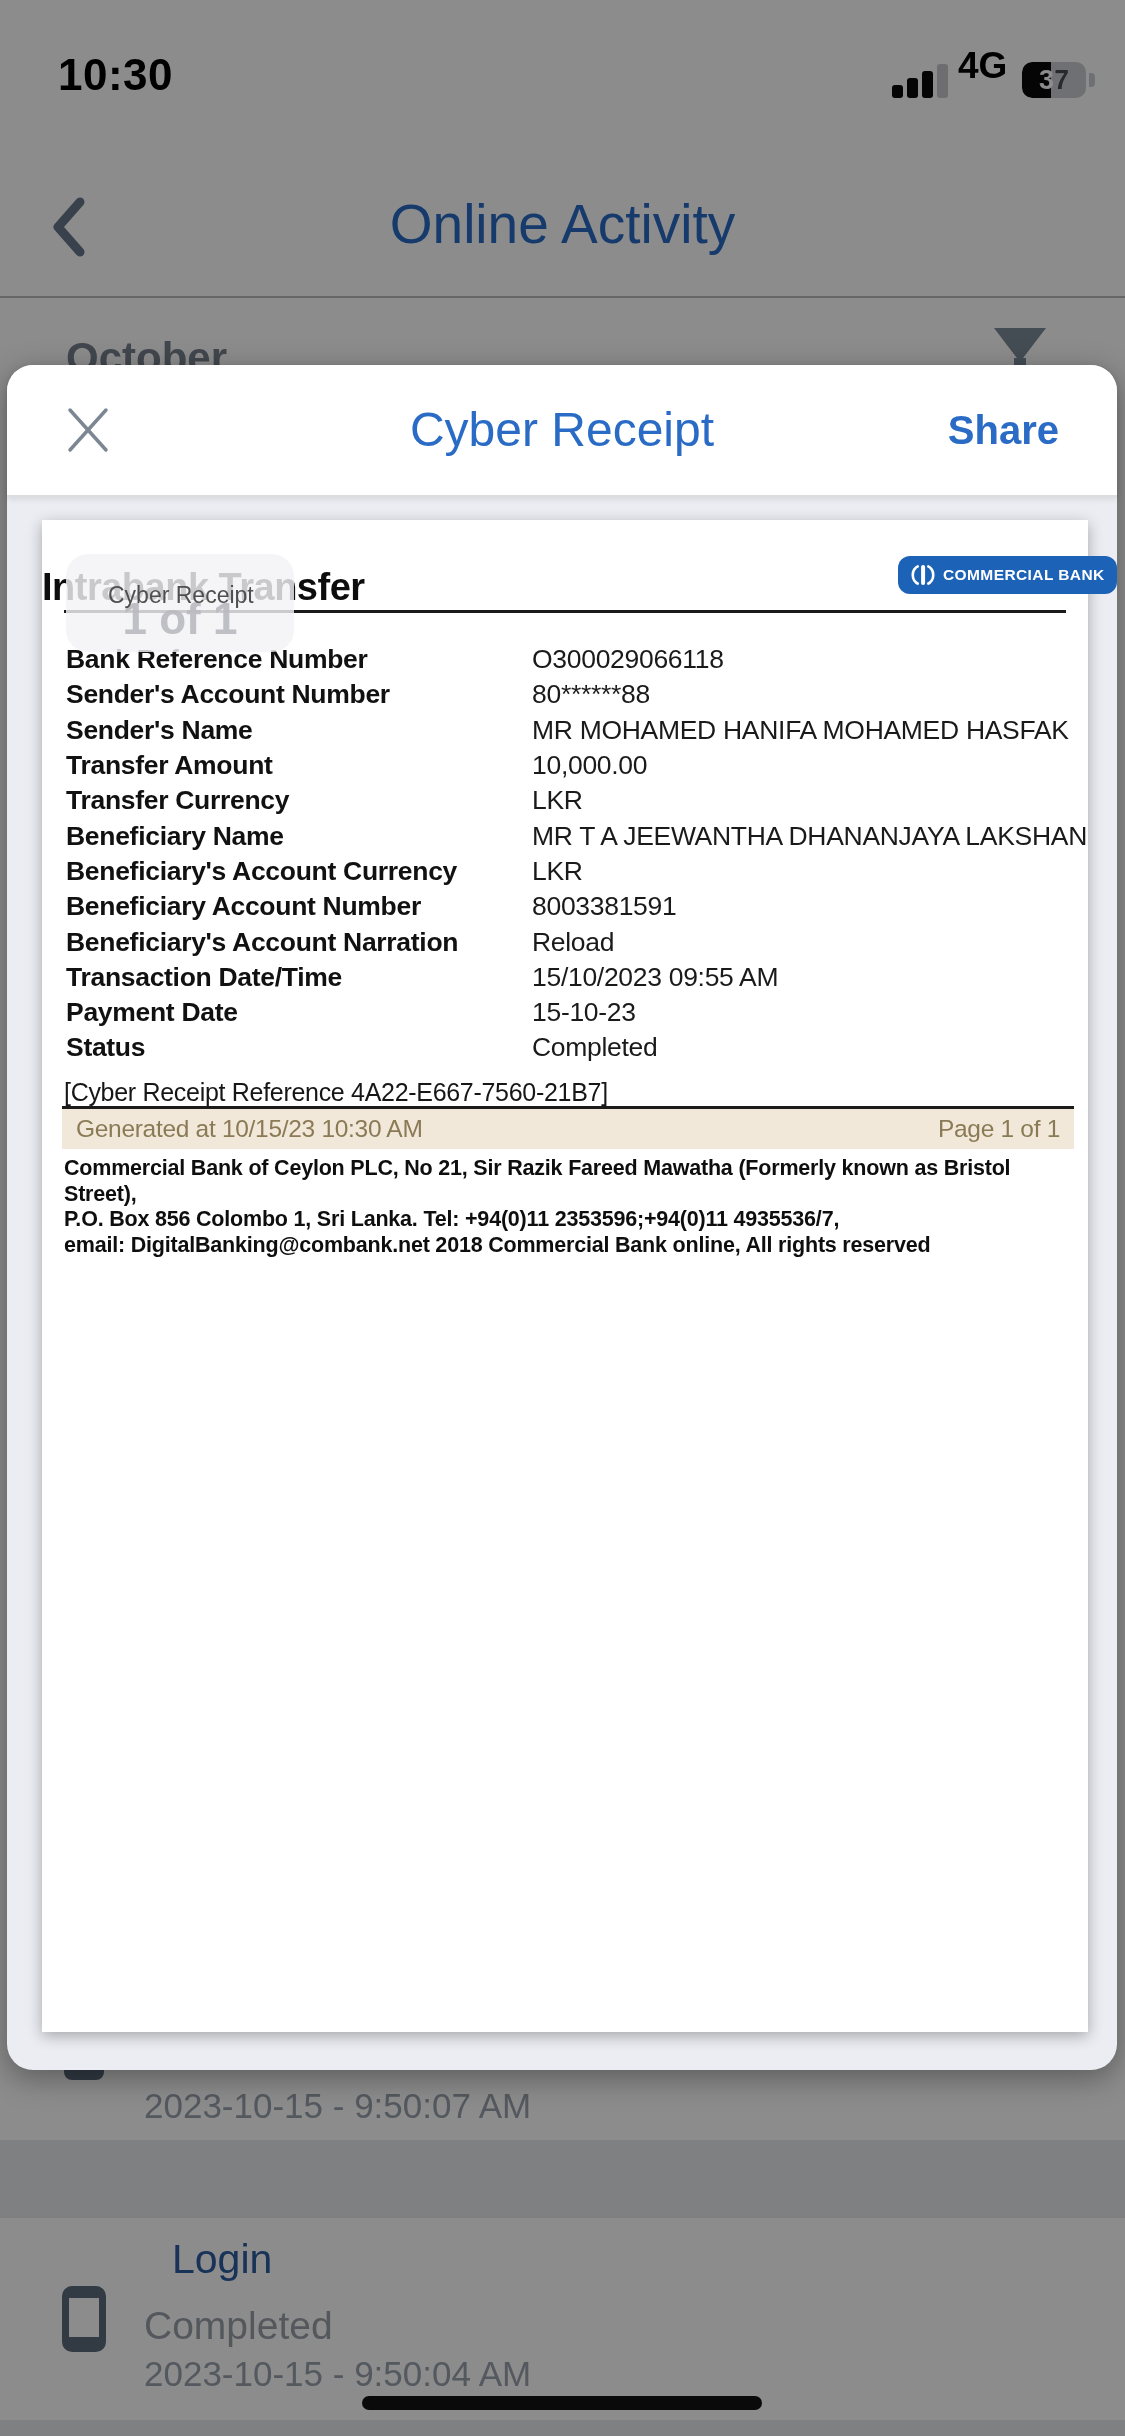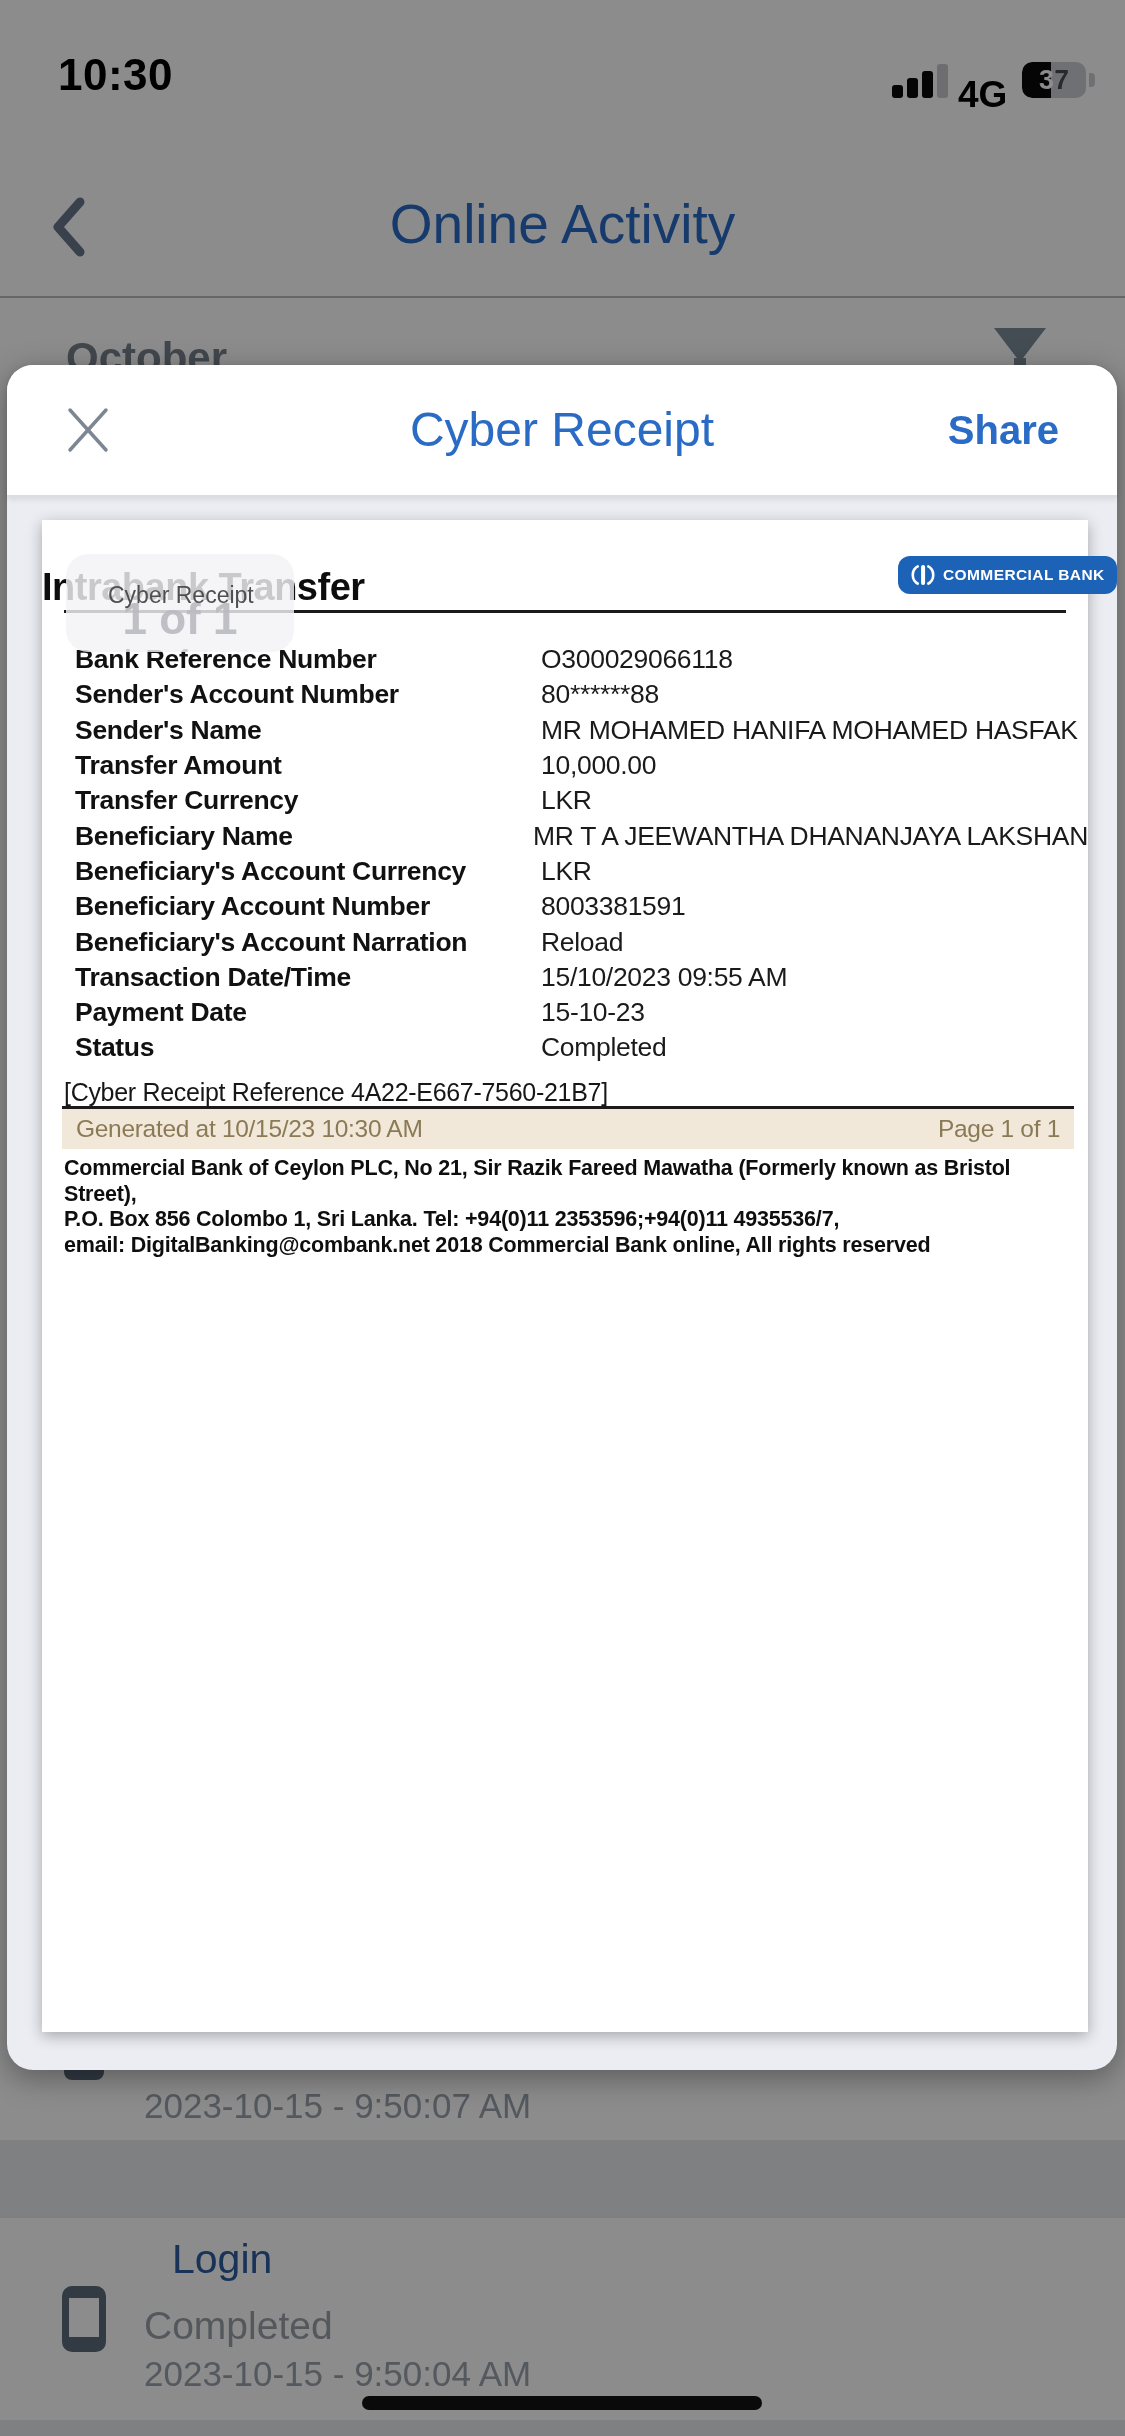--- a/index.html
+++ b/index.html
@@ -11,21 +11,21 @@
   .abs{position:absolute;}
 
   
   .sb-time{left:58px;top:50px;font-size:44px;font-weight:700;color:#000;letter-spacing:0.5px;}
   .signal{left:892px;top:64px;width:56px;height:34px;}
   .signal i{position:absolute;bottom:0;width:11px;border-radius:3px;background:#0a0a0a;display:block;}
   .signal i:nth-child(1){left:0;height:13px;}
   .signal i:nth-child(2){left:15px;height:20px;}
   .signal i:nth-child(3){left:30px;height:27px;}
   .signal i:nth-child(4){left:45px;height:34px;background:#c9c9ce;}
-  .sb-net{left:958px;top:74px;font-size:37px;font-weight:600;color:#000;}
+  .sb-net{left:958px;top:45px;font-size:37px;font-weight:600;color:#000;}
   .battery{left:1022px;top:62px;width:64px;height:36px;border-radius:10px;background:#cbccd1;overflow:hidden;}
   .battery .fill{position:absolute;left:0;top:0;bottom:0;width:45%;background:#0a0a0a;border-radius:10px 0 0 10px;}
   .battery .num{position:absolute;inset:0;text-align:center;line-height:36px;font-size:27px;font-weight:700;color:#fff;}
   .battery .num.dark{color:#4a4b50;clip-path:inset(0 0 0 52%);}
   .bat-nub{left:1089px;top:73px;width:6px;height:14px;border-radius:0 4px 4px 0;background:#cbccd1;}
 
   
   .nav-title{left:0;right:0;top:192px;text-align:center;font-size:55px;color:#2a6bc5;}
   .back-btn{left:48px;top:196px;width:40px;height:62px;}
   .nav-divider{left:0;right:0;top:296px;height:2px;background:#bcbcc0;}
@@ -70,21 +70,21 @@
   .page-blob span{display:block;margin-top:40px;font-size:44px;font-weight:700;color:rgba(185,185,192,0.9);}
   .doc-title{position:absolute;left:0;right:0;top:46px;text-align:left;font-size:38px;font-weight:700;color:#0d0d0d;letter-spacing:-0.5px;}
   .bank-logo{position:absolute;left:856px;top:36px;height:38px;padding:0 12px;display:flex;align-items:center;gap:7px;
     background:#1c63b7;border-radius:12px;}
   .bank-logo .mark{width:26px;height:26px;}
   .bank-logo .bname{font-size:15.5px;font-weight:700;color:#fff;letter-spacing:0.4px;white-space:nowrap;}
   .rule1{position:absolute;left:22px;right:22px;top:90px;height:3px;background:#1b1b1b;z-index:1;}
 
   .fields{position:absolute;left:0;right:0;top:122px;}
   .frow{display:flex;height:35.3px;align-items:center;letter-spacing:-0.3px;}
-  .frow .fl{width:466px;padding-left:33px;font-size:26.5px;font-weight:700;color:#111;white-space:nowrap;}
+  .frow .fl{width:466px;padding-left:24px;font-size:26.5px;font-weight:700;color:#111;white-space:nowrap;}
   .frow .fv{flex:1;font-size:26.5px;color:#1a1a1a;white-space:nowrap;}
 
   .ref-line{position:absolute;left:22px;top:558px;font-size:25px;color:#161616;letter-spacing:-0.3px;}
   .rule2{position:absolute;left:20px;right:14px;top:586px;height:3px;background:#1b1b1b;}
   .gen-bar{position:absolute;left:20px;right:14px;top:589px;height:40px;background:#f1e8d9;
     display:flex;align-items:center;justify-content:space-between;padding:16px 14px;box-sizing:border-box;}
   .gen-bar span{font-size:24.5px;color:#8a7a55;letter-spacing:-0.3px;}
   .paper-footer{position:absolute;left:22px;top:636px;width:990px;font-size:21.5px;font-weight:700;
     color:#0e0e0e;line-height:25.5px;letter-spacing:-0.2px;}
 

